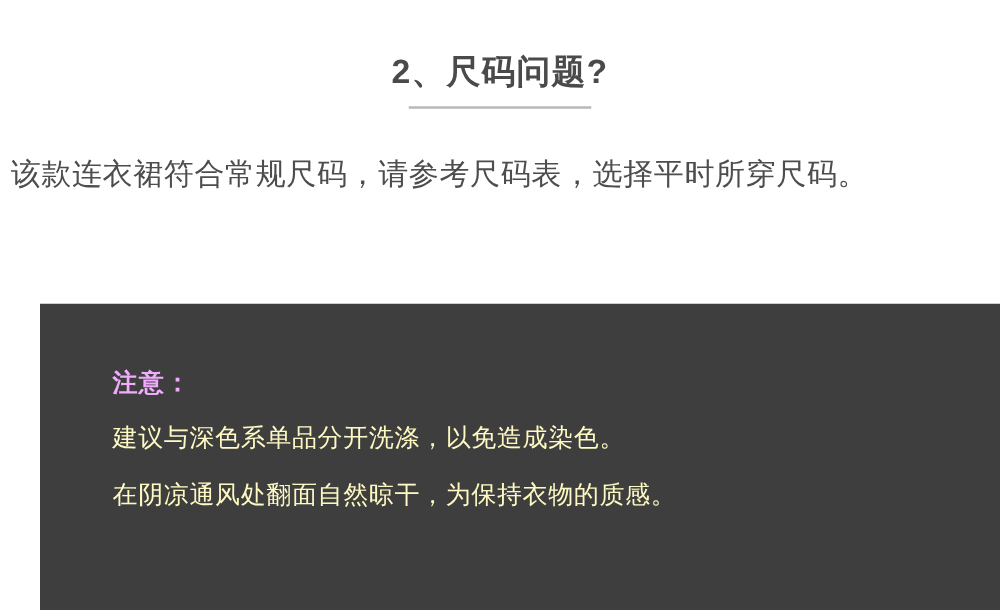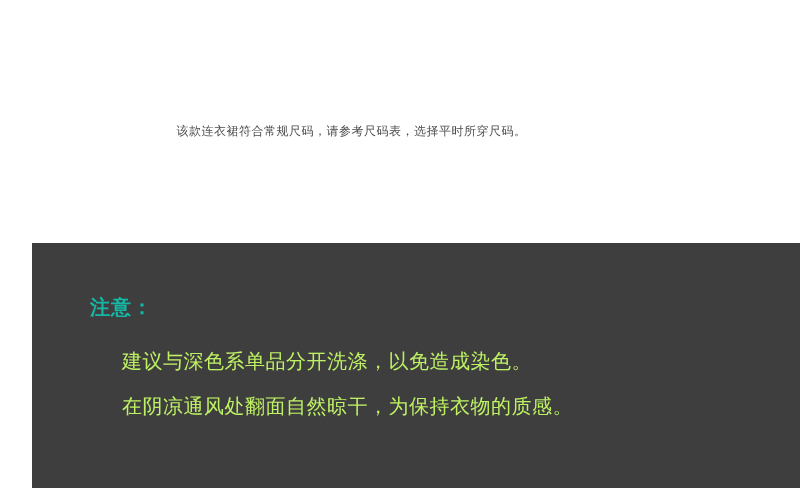--- a/index.html
+++ b/index.html
@@ -48,63 +48,68 @@
     background: #b9b9b9;
   }
 
   
   .intro {
     position: absolute;
     top: 122px;
     left: 0;
     width: 703px;
     text-align: center;
-    font-size: 12px;
+    font-size: 24px;
     color: #4d4d4d;
     letter-spacing: 0.5px;
     line-height: 1.5;
   }
 
   
   .notice-block {
     position: absolute;
     left: 32px;
     top: 243px;
     width: 768px;
     height: 245px;
     background: #3e3e3e;
     box-sizing: border-box;
     padding: 52px 0 0 58px;
   }
   .notice-title {
     font-size: 20px;
     font-weight: bold;
-    color: #14b8a6;
+    color: #f0abfc;
     letter-spacing: 1px;
-    margin-bottom: 32px;
+    margin-bottom: 22px;
     line-height: 1.2;
   }
   .notice-line {
     font-size: 20px;
-    color: #bef264;
+    color: #fef9c3;
     letter-spacing: 0.5px;
     line-height: 1.0;
     margin-bottom: 25px;
     white-space: nowrap;
-    margin-left: 32px;
   }
   .notice-line:last-child {
     margin-bottom: 0;
   }
 </style>
 </head>
 <body>
 
 <div class="page">
 
+  <div class="heading-wrap">
+    <div class="heading">
+      <span>2、尺码问题?</span>
+      <span class="heading-underline"></span>
+    </div>
+  </div>
 
   <div class="intro">该款连衣裙符合常规尺码，请参考尺码表，选择平时所穿尺码。</div>
 
   <div class="notice-block">
     <div class="notice-title">注意：</div>
     <div class="notice-line">建议与深色系单品分开洗涤，以免造成染色。</div>
     <div class="notice-line">在阴凉通风处翻面自然晾干，为保持衣物的质感。</div>
   </div>
 
 </div>

